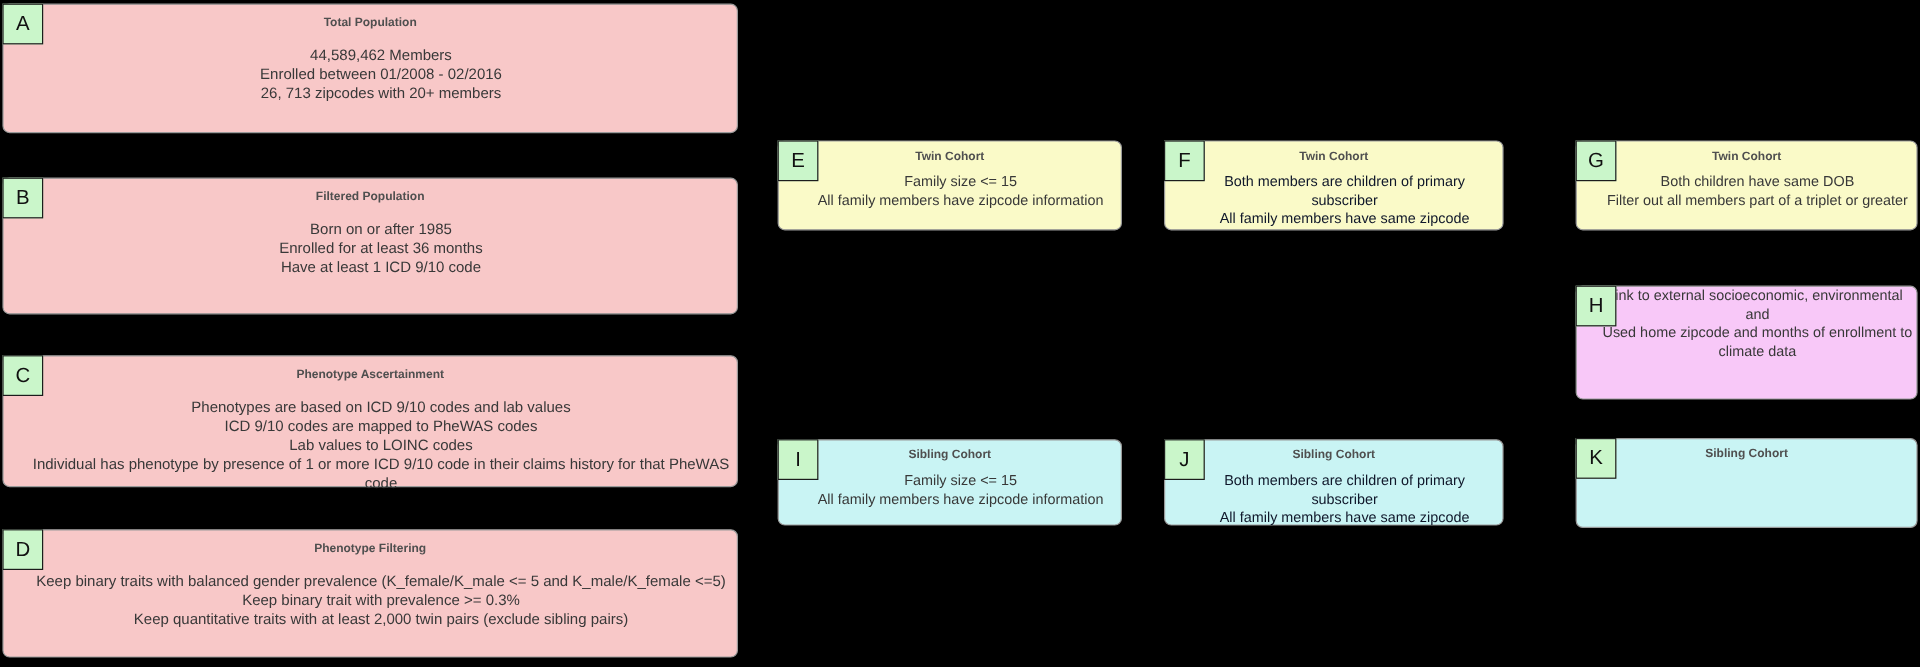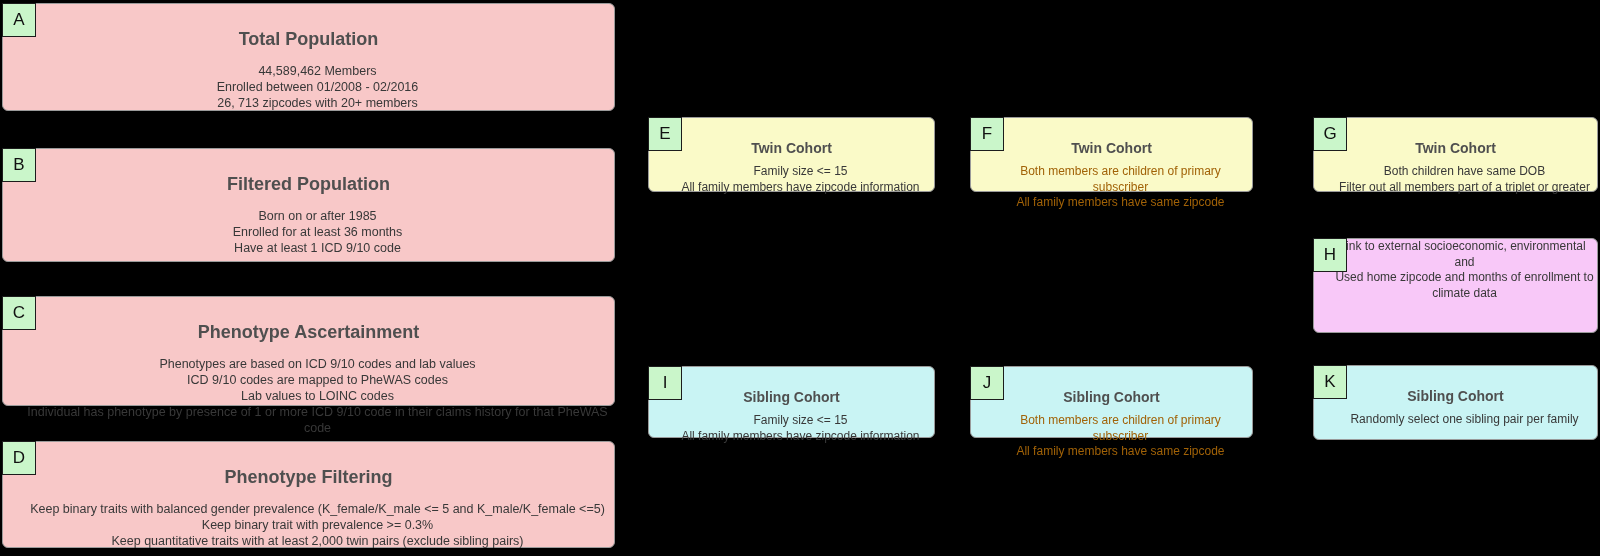--- a/index.html
+++ b/index.html
@@ -15,26 +15,26 @@
   .yellow{background:#fafac8;}
   .cyan{background:#c9f4f4;}
   .violet{background:#f8c8f8;}
   .badge{
     position:absolute;top:-1px;left:-1px;width:34px;height:34px;
     background:#caf6ca;border:1.5px solid #1c1c1c;box-sizing:border-box;
     display:flex;align-items:center;justify-content:center;
     font-size:17px;color:#111;
   }
   .title{font-weight:bold;color:#4f4f4f;}
-  .big .title{font-size:18px;padding-top:25px;margin-bottom:13px;}
-  .small .title{font-size:14px;padding-top:22px;margin-bottom:8px;}
+  .big .title{font-size:10px;padding-top:10px;margin-bottom:13px;}
+  .small .title{font-size:10px;padding-top:7px;margin-bottom:8px;}
   .line{color:#383838;margin-left:18px;}
   .big .line{font-size:12.5px;line-height:16px;padding:0 2px;}
   .small .line{font-size:12px;line-height:15.5px;padding:0 2px;text-align:center;}
-  .line.muted{color:#a16207;}
+  .line.muted{color:#0f172a;}
   
   #node-a{left:2px;top:3px;width:613px;height:108px;}
   #node-b{left:2px;top:148px;width:613px;height:114px;}
   #node-c{left:2px;top:296px;width:613px;height:110px;}
   #node-d{left:2px;top:441px;width:613px;height:107px;}
   #node-e{left:648px;top:117px;width:287px;height:75px;}
   #node-f{left:970px;top:117px;width:283px;height:75px;}
   #node-g{left:1313px;top:117px;width:285px;height:75px;}
   #node-h{left:1313px;top:238px;width:285px;height:95px;}
   #node-i{left:648px;top:366px;width:287px;height:72px;}
@@ -117,16 +117,15 @@
   <div id="node-j" class="node cyan small">
     <div class="badge">J</div>
     <div class="title">Sibling Cohort</div>
     <div class="line muted">Both members are children of primary subscriber</div>
     <div class="line muted">All family members have same zipcode</div>
   </div>
 
   <div id="node-k" class="node cyan small">
     <div class="badge">K</div>
     <div class="title">Sibling Cohort</div>
-    <div class="line">Randomly select one sibling pair per family</div>
   </div>
 
 </div>
 
 </body></html>

